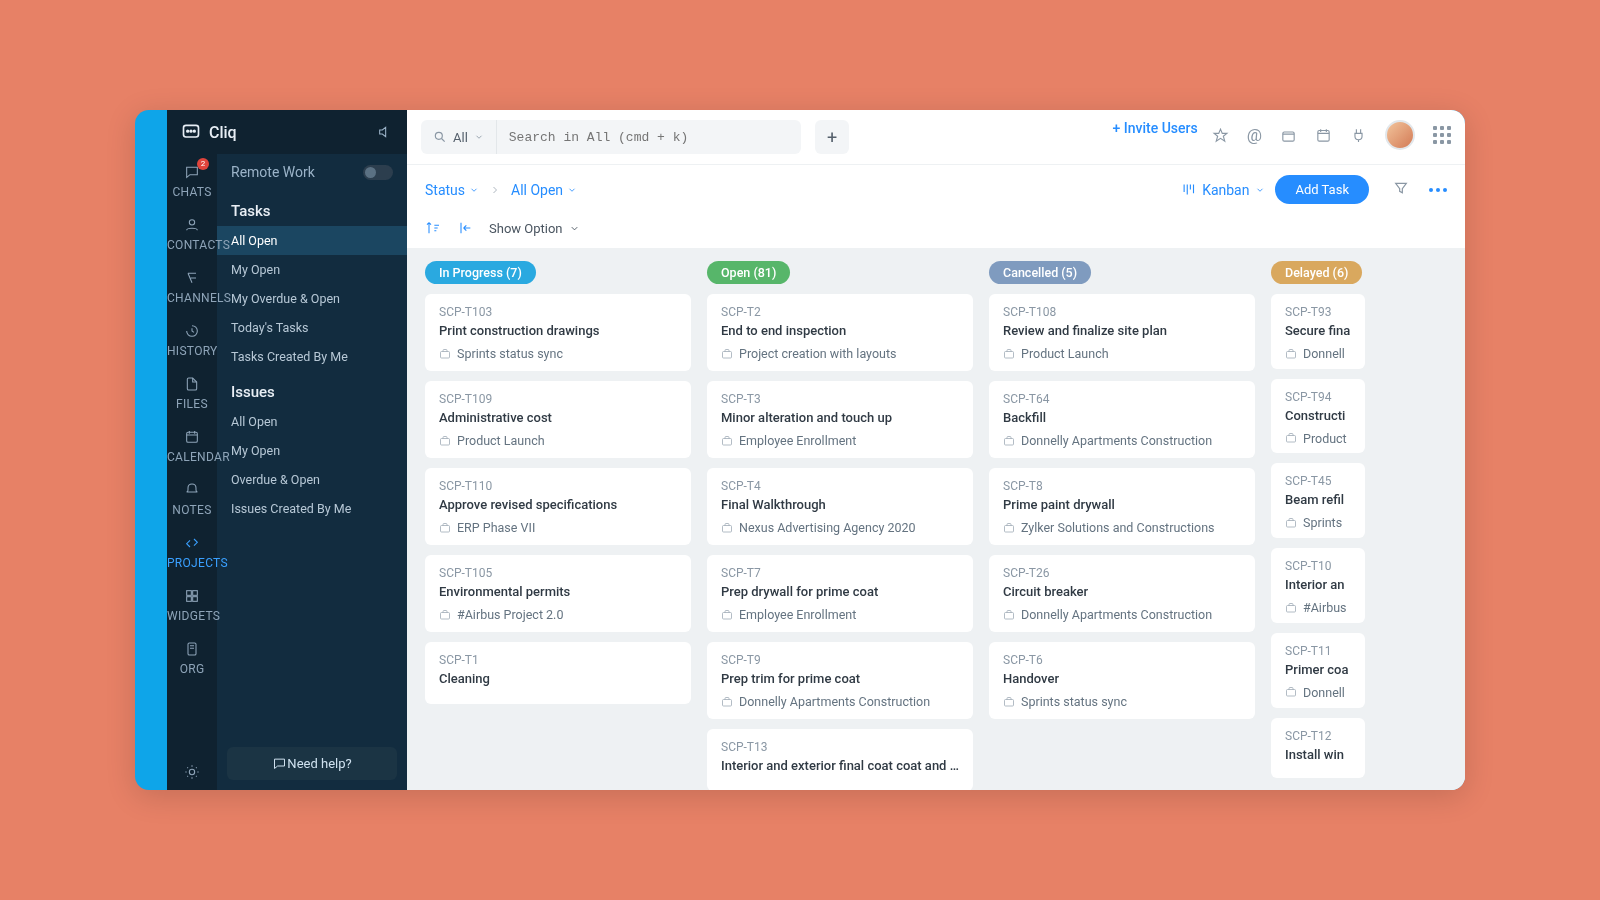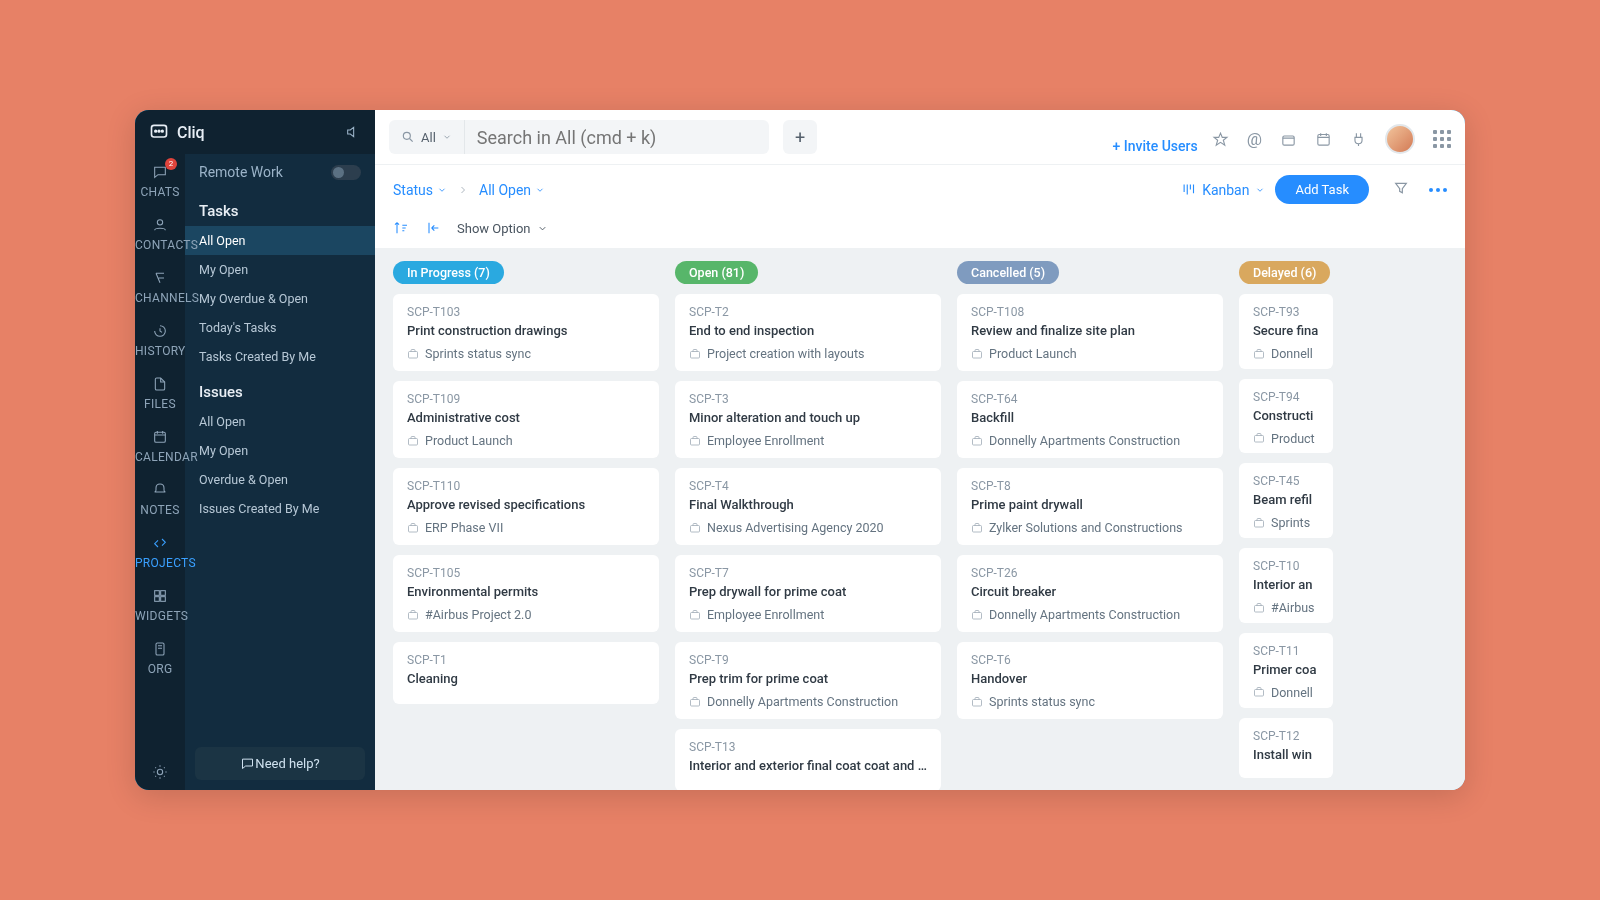--- a/index.html
+++ b/index.html
@@ -1,17 +1,17 @@
 <!DOCTYPE html>
 <html><head>
 <meta charset="utf-8">
 <style>
   * { box-sizing: border-box; margin: 0; padding: 0; font-family: -apple-system, BlinkMacSystemFont, "Segoe UI", Roboto, sans-serif; }
   body { background:#e78166; width:1600px; height:900px; overflow:hidden; display:flex; align-items:center; justify-content:center; }
-  .app { width:1330px; height:680px; background:#0ea5e9; border-radius:14px; overflow:hidden; display:flex; box-shadow:0 6px 30px rgba(0,0,0,.15);}
+  .app { width:1330px; height:680px; background:#0ea5e9; border-radius:14px; overflow:hidden; display:flex; box-shadow:0 6px 30px rgba(0,0,0,.15);padding-left:32px;}
   
   .rail { width:50px; background:#0f2230; color:#8ea4b8; display:flex; flex-direction:column; font-size:9px; text-align:center;}
   .rail .item{ padding:10px 0 8px; cursor:pointer; position:relative;}
   .rail .item.active{ color:#3aa0ff;}
   .rail svg{ width:16px; height:16px; stroke:currentColor; fill:none; stroke-width:1.6;}
   .rail .label{ display:block; margin-top:3px; font-size:12px; letter-spacing:.3px;}
   .rail .badge{ position:absolute; top:4px; right:8px; background:#e0443c; color:#fff; font-size:8px; width:12px; height:12px; line-height:12px; border-radius:50%; }
   .rail .spacer{ flex:1;}
   
   .sidebar { width:190px; background:#122c3f; color:#cfd9e2; font-size:13px; display:flex; flex-direction:column;}
@@ -20,25 +20,25 @@
   .brand svg{ width:20px; height:20px; stroke:#e7eef5; fill:none; stroke-width:2;}
   .remote{ display:flex; align-items:center; justify-content:space-between; padding:10px 14px; color:#9bb3c8; font-size:14px;}
   .toggle{ width:30px; height:15px; border-radius:8px; background:#2c3e4e; position:relative;}
   .toggle::after{ content:""; position:absolute; top:2px; left:2px; width:11px; height:11px; border-radius:50%; background:#5b7183;}
   .section-title{ padding:12px 14px 6px; color:#e9eff5; font-size:15px; font-weight:500;}
   .nav-item{ padding:7px 14px; color:#b7c8d6; cursor:pointer; white-space:nowrap; font-size:12.5px;}
   .nav-item.active{ background:#1b4661; color:#fff;}
   .help{ margin-top:auto; margin:10px; background:#1b3444; color:#cfe1ef; border-radius:6px; text-align:center; padding:9px 0; font-size:13px; display:flex; align-items:center; justify-content:center; gap:0;}
   
   .main{ flex:1; display:flex; flex-direction:column; background:#fff; }
-  .topbar{ display:flex; align-items:flex-end; padding:10px 14px; gap:14px; border-bottom:1px solid #eef1f3;}
+  .topbar{ display:flex; align-items:flex-start; padding:10px 14px; gap:14px; border-bottom:1px solid #eef1f3;}
   .searchwrap{ display:flex; align-items:center; background:#f3f5f7; border-radius:6px; height:34px; width:380px;}
   .scopebtn{ display:flex; align-items:center; gap:6px; padding:0 12px; height:100%; color:#55606c; border-right:1px solid #e3e7ea; font-size:13px;}
   .scopebtn svg{ width:14px; height:14px; stroke:#8a97a4; fill:none; stroke-width:2;}
-  .searchinput{ flex:1; border:none; background:transparent; padding:0 12px; font-size:18px; color:#6b7681; outline:none;}
+  .searchinput{ flex:1; border:none; background:transparent; padding:0 12px; font-size:13px; color:#6b7681; outline:none;font-family:Liberation Mono, monospace;}
   .plusbtn{ width:34px; height:34px; border-radius:6px; background:#f3f5f7; display:flex; align-items:center; justify-content:center; color:#55606c; font-size:18px; cursor:pointer;}
   .topbar .grow{ flex:1;}
   .invite{ color:#268dff; font-size:14px; font-weight:500; cursor:pointer; }
   .topicons{ display:flex; align-items:center; gap:18px; color:#8a97a4;}
   .topicons svg{ width:17px; height:17px; stroke:currentColor; fill:none; stroke-width:1.6;}
   .avatar{ width:30px; height:30px; border-radius:50%; background:linear-gradient(135deg,#f2c49c,#d37a55); border:2px solid #e2e7eb;}
   .appsgrid{ width:18px; height:18px; display:grid; grid-template-columns:repeat(3,4px); grid-template-rows:repeat(3,4px); gap:3px;}
   .appsgrid span{ background:#8a97a4; border-radius:1px;}
   
   .bcrow{ display:flex; align-items:center; padding:10px 18px; gap:10px; }

